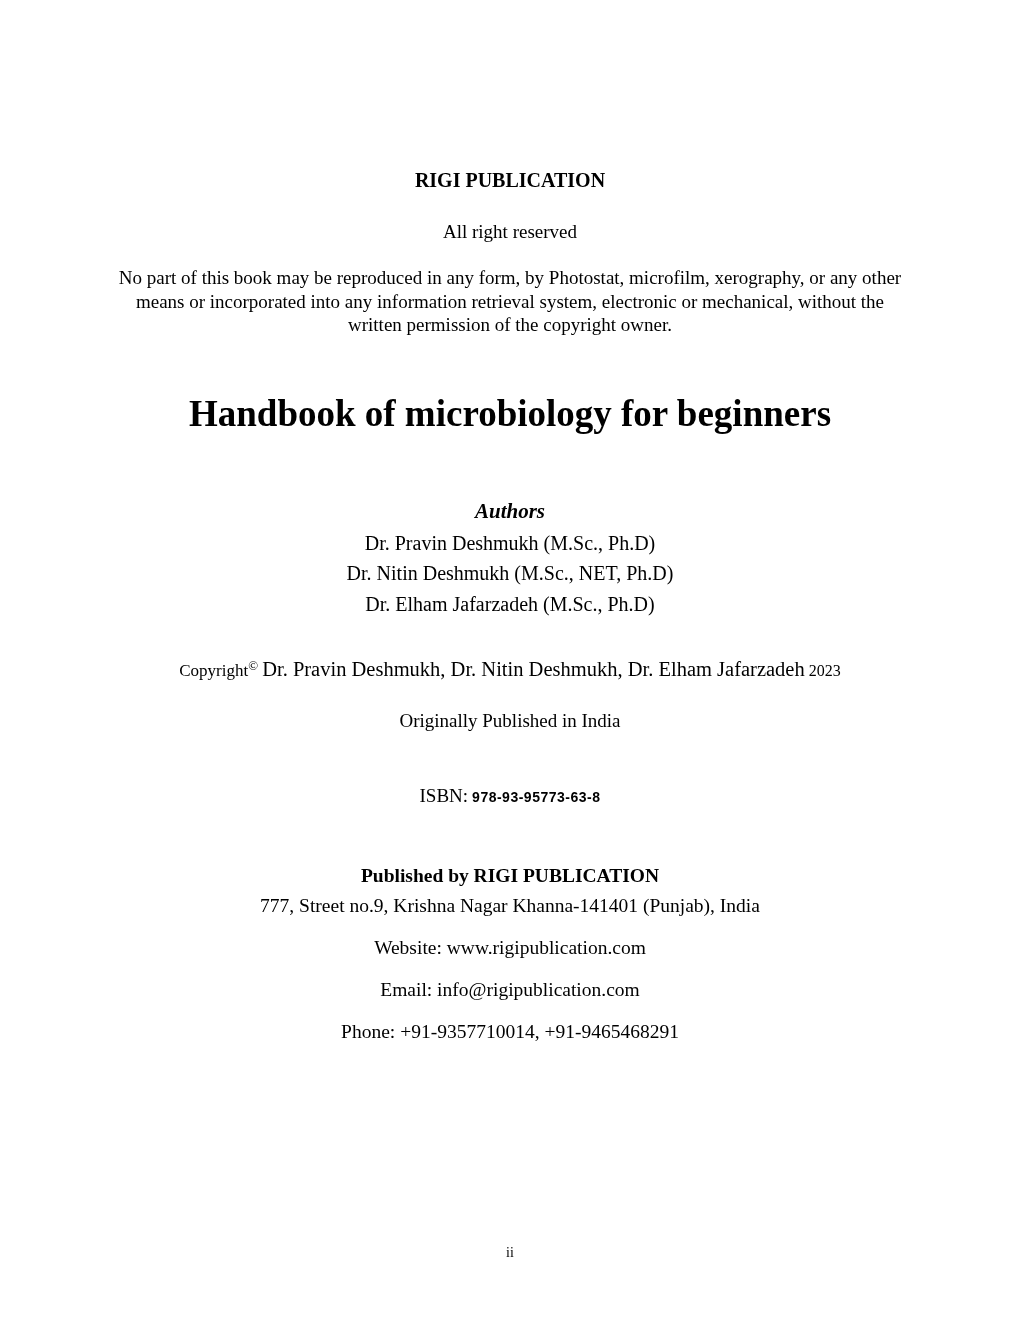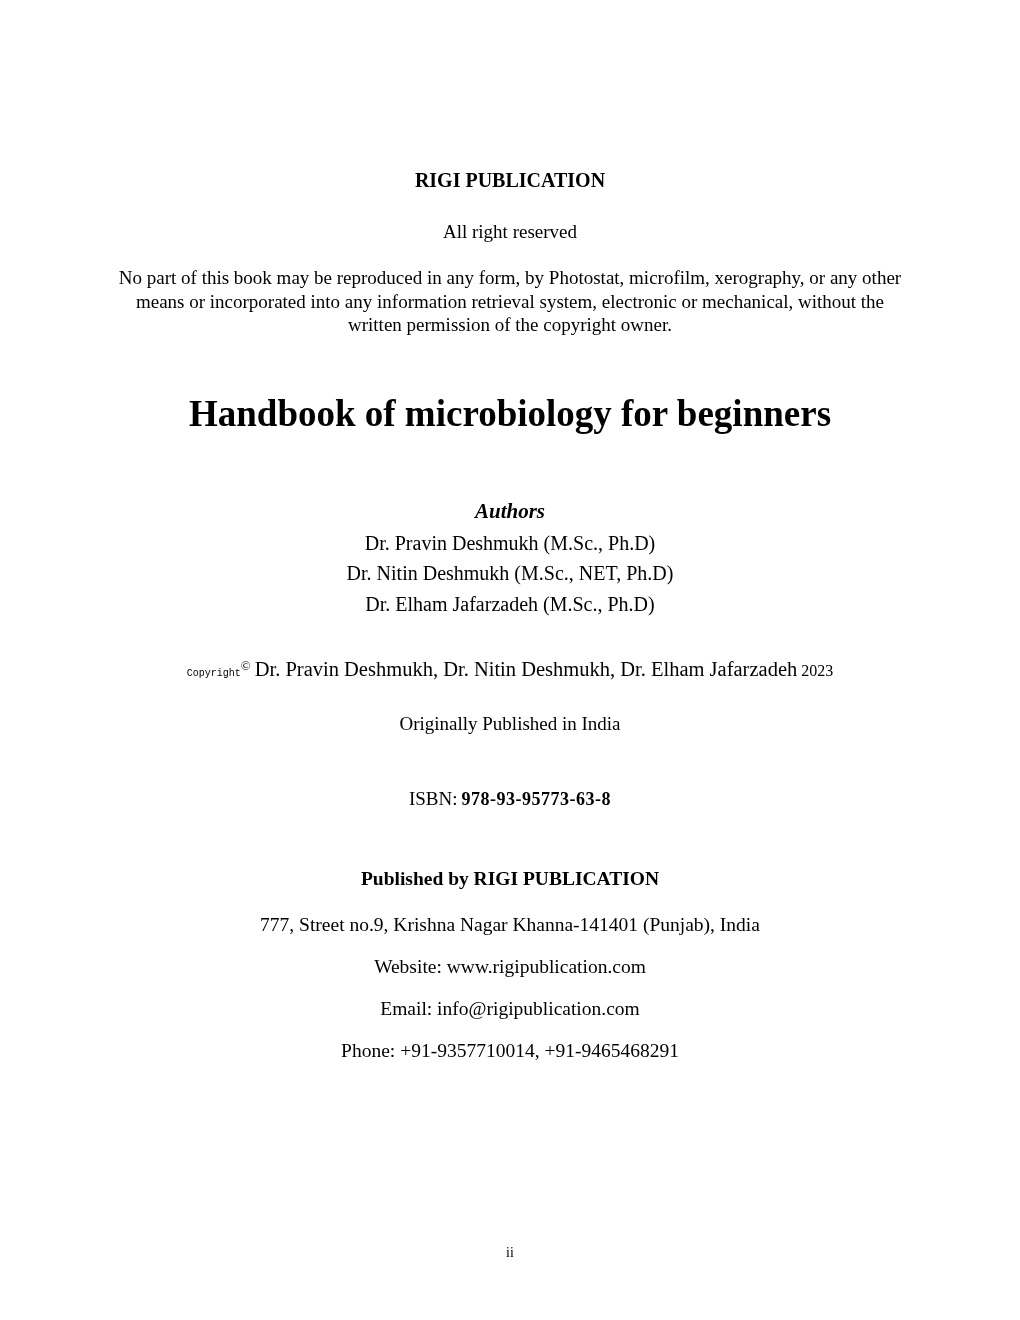--- a/index.html
+++ b/index.html
@@ -54,22 +54,21 @@
     line-height: 30.5px;
   }
   .authors-list {
     margin-top: 4px;
   }
   .copyright-line {
     margin-top: 36px;
     line-height: 28px;
   }
   .copyright-label {
-    font-size: 10px;
-    font-family: Liberation Mono, monospace;
+    font-size: 17px;
   }
   .copyright-symbol {
     font-size: 13px;
     vertical-align: super;
     line-height: 0;
   }
   .copyright-names {
     font-size: 20.5px;
   }
   .copyright-year {
@@ -84,38 +83,38 @@
   .isbn-line {
     margin-top: 50px;
     line-height: 26px;
   }
   .isbn-label {
     font-size: 19px;
     font-weight: normal;
     text-align: right;
   }
   .isbn-value {
-    font-family: Liberation Serif, serif;
-    font-size: 18px;
+    font-family: Liberation Sans, sans-serif;
+    font-size: 14px;
     font-weight: bold;
     letter-spacing: 0.5px;
   }
   .published-by {
     font-size: 19.5px;
     font-weight: bold;
     margin-top: 54px;
     line-height: 24px;
   }
   .contact-line {
     font-size: 19.5px;
     line-height: 24px;
     margin-top: 18px;
   }
   .address-line {
-    margin-top: 22px;
+    margin-top: 6px;
   }
   .page-number {
     position: absolute;
     left: 0;
     right: 0;
     bottom: 58px;
     text-align: center;
     font-size: 14px;
     line-height: 18px;
   }

